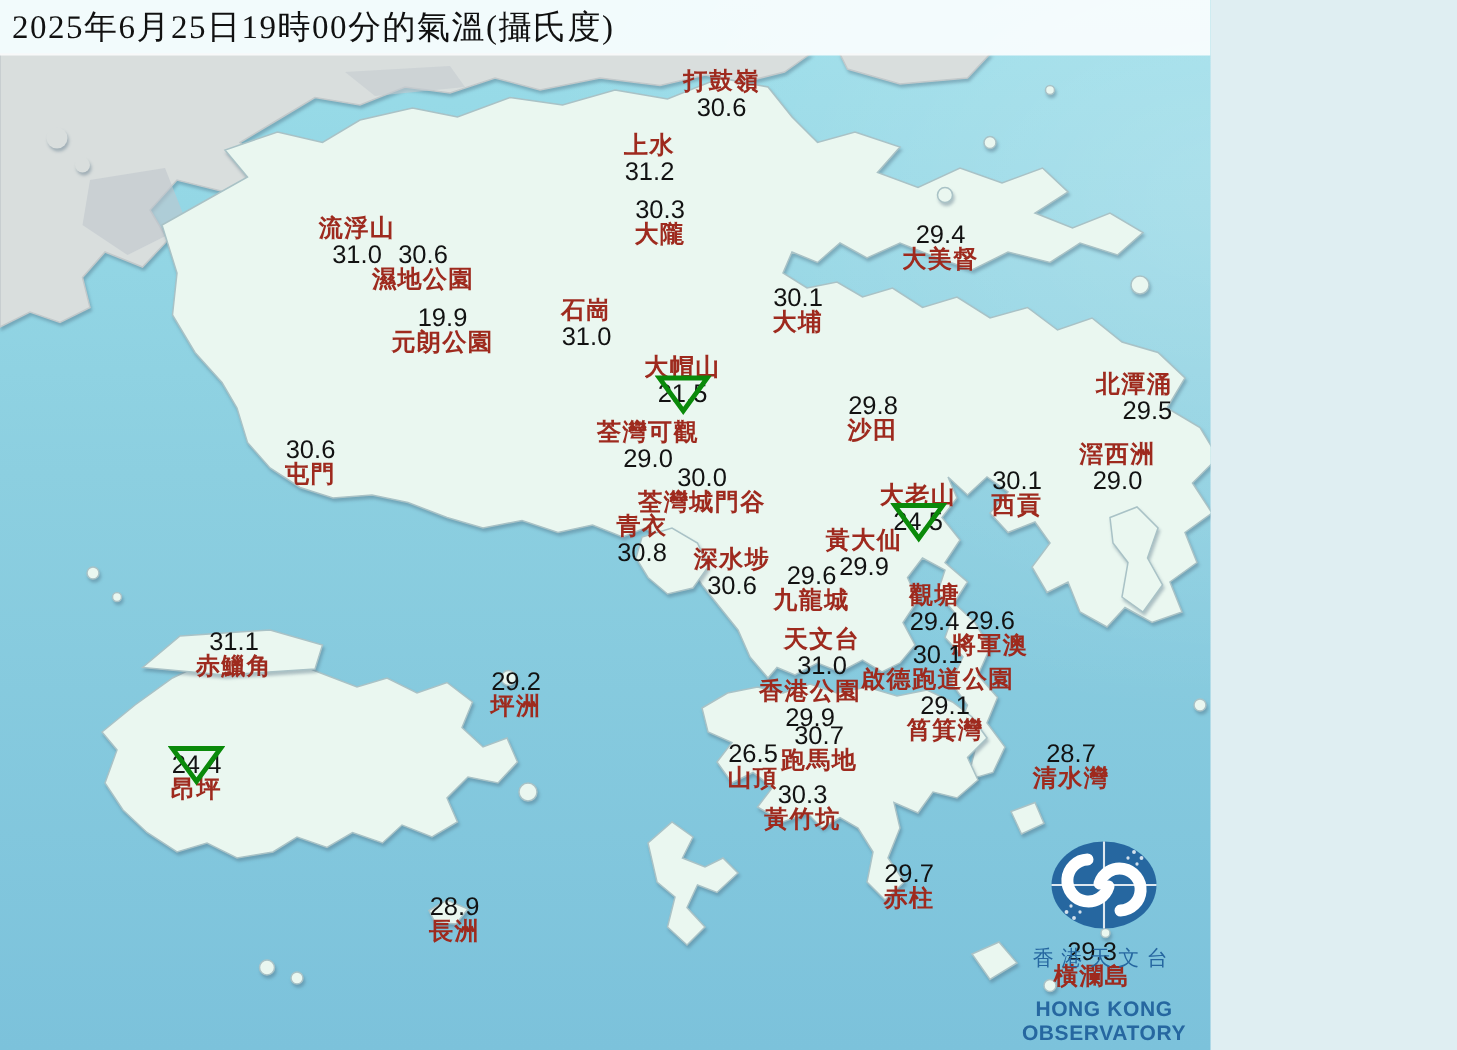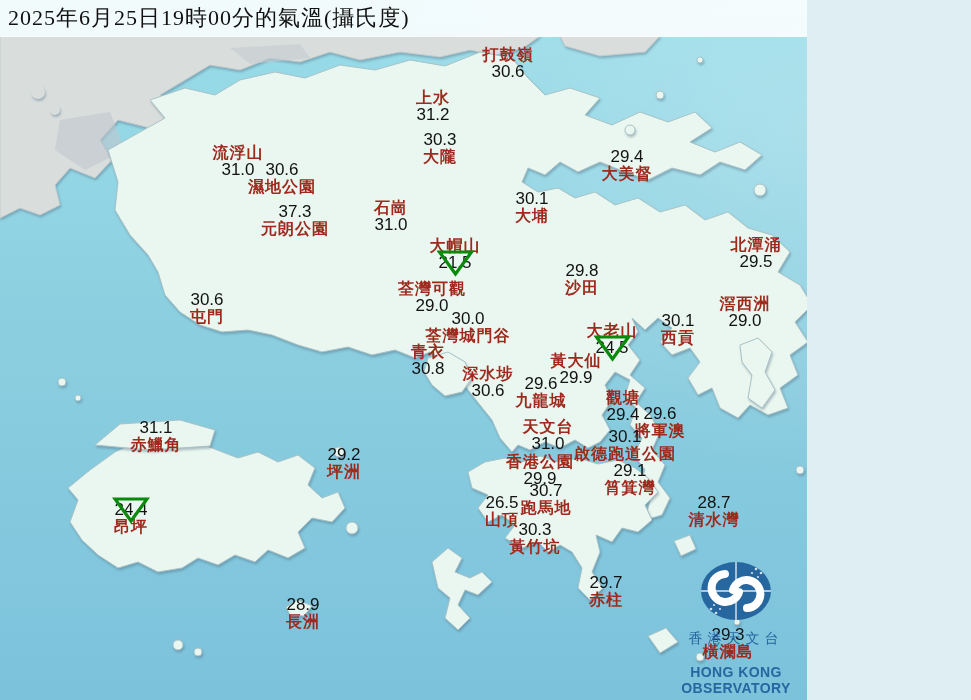--- a/index.html
+++ b/index.html
@@ -100,57 +100,57 @@
       <circle class="land" cx="815" cy="485" r="3"></circle>
       <circle class="land" cx="835" cy="390" r="4"></circle>
     </g>
   </svg>
 
   <div id="titlebar">
     <div id="title">2025年6月25日19時00分的氣溫(攝氏度)</div>
   </div>
 
   <div id="stations">
-      <div class="station" style="left: 508px; top: 46px;">
+      <div class="station" style="left: 481px; top: 46px;">
         <span class="st-name">打鼓嶺</span>
         <span class="st-value">30.6</span>
       </div>
       <div class="station" style="left: 433px; top: 89px;">
         <span class="st-name">上水</span>
         <span class="st-value">31.2</span>
       </div>
       <div class="station" style="left: 440px; top: 131px;">
         <span class="st-value">30.3</span>
         <span class="st-name">大隴</span>
       </div>
       <div class="station" style="left: 238px; top: 144px;">
         <span class="st-name">流浮山</span>
         <span class="st-value">31.0</span>
       </div>
       <div class="station" style="left: 282px; top: 161px;">
         <span class="st-value">30.6</span>
         <span class="st-name">濕地公園</span>
       </div>
       <div class="station" style="left: 295px; top: 203px;">
-        <span class="st-value">37.3</span>
+        <span class="st-value">19.9</span>
         <span class="st-name">元朗公園</span>
       </div>
       <div class="station" style="left: 391px; top: 199px;">
         <span class="st-name">石崗</span>
         <span class="st-value">31.0</span>
       </div>
       <div class="station" style="left: 627px; top: 148px;">
         <span class="st-value">29.4</span>
         <span class="st-name">大美督</span>
       </div>
       <div class="station" style="left: 532px; top: 190px;">
         <span class="st-value">30.1</span>
         <span class="st-name">大埔</span>
       </div>
-      <div class="station" style="left: 756px; top: 236px;">
+      <div class="station" style="left: 756px; top: 248px; text-align: right;">
         <span class="st-name">北潭涌</span>
         <span class="st-value">29.5</span>
       </div>
       <div class="station" style="left: 455px; top: 237px;">
         <span class="st-name">大帽山</span>
         <span class="st-value">21.5</span>
         <svg width="38" height="28" viewBox="0 0 38 28" class="st-marker" style="top: 12px;">
           <path d="M3,3 L35,3 L19,25 Z" fill="none" stroke="#0a8a0a" stroke-width="3.2"></path>
         </svg>
       </div>

